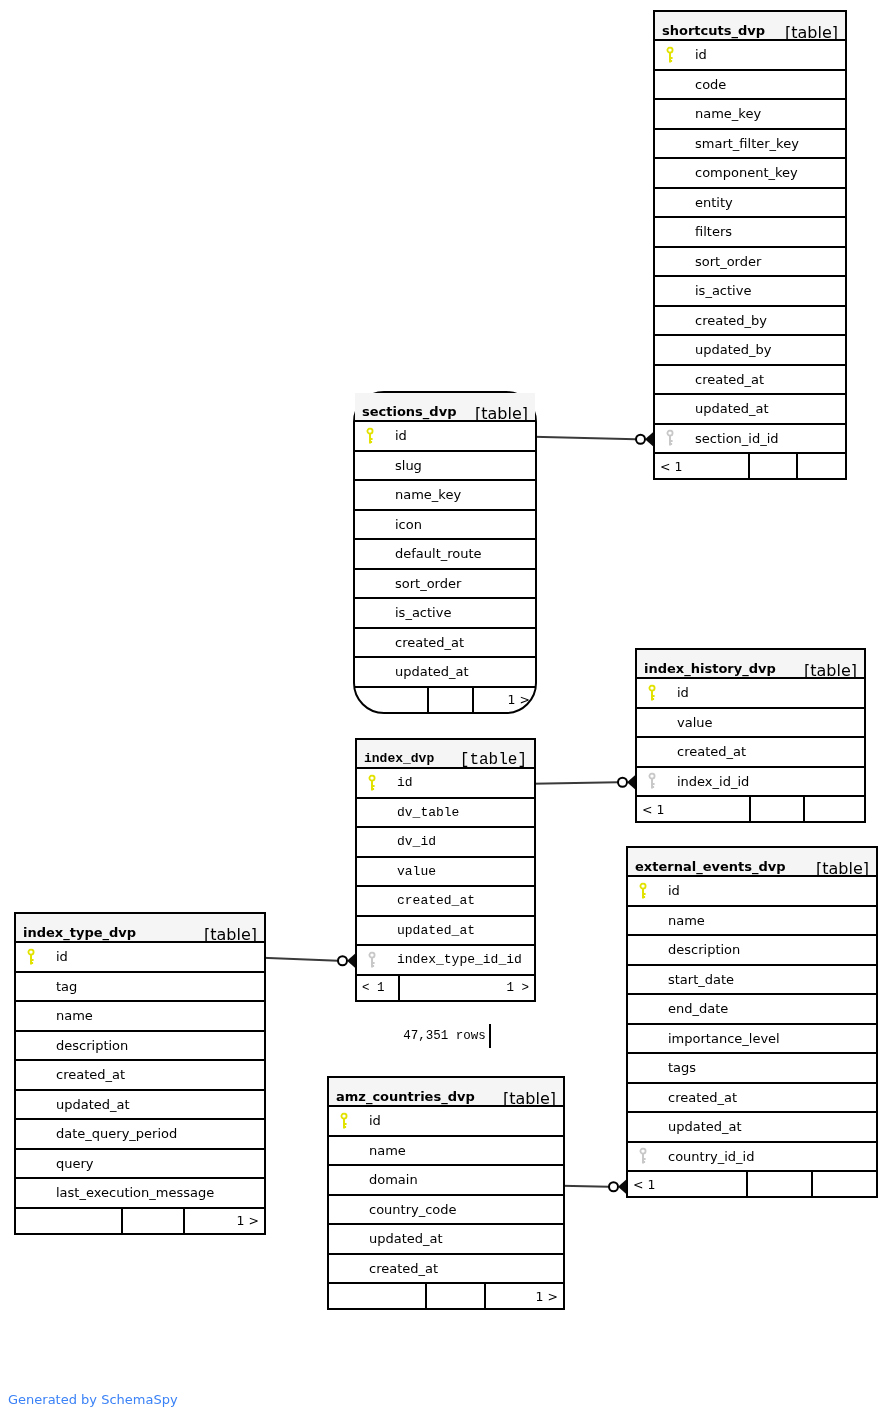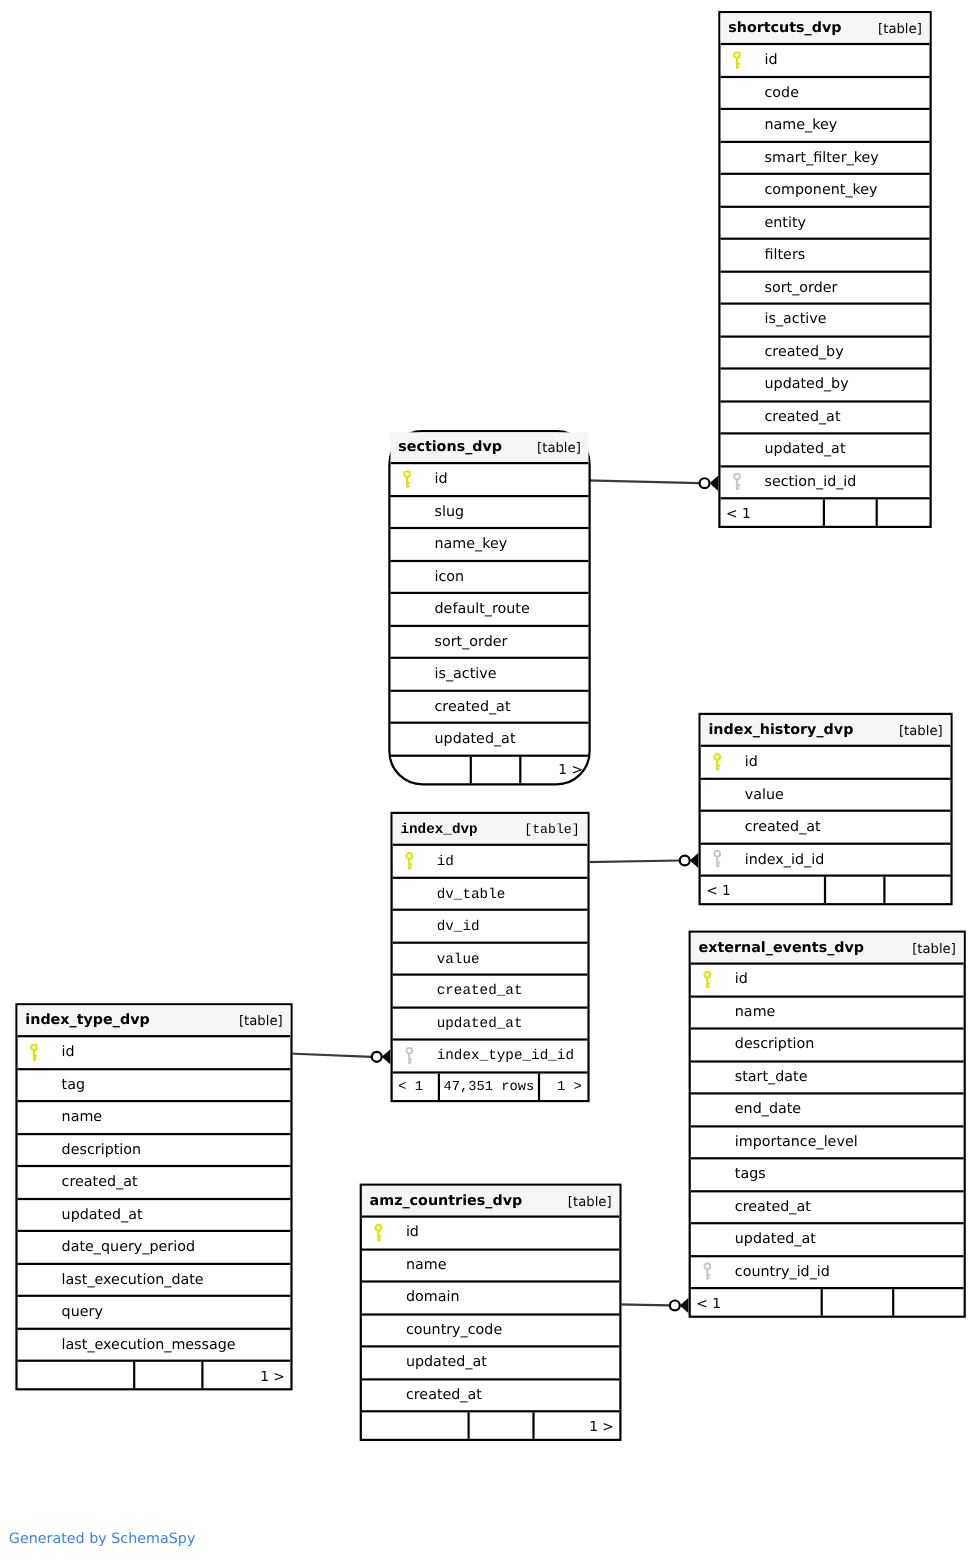--- a/index.html
+++ b/index.html
@@ -3,23 +3,23 @@
 <meta charset="utf-8">
 <style>
   html,body{margin:0;padding:0;background:#ffffff;}
   body{font-family:"DejaVu Sans","Liberation Sans",sans-serif;color:#000;}
   .canvas{position:relative;width:888px;height:1425px;background:#fff;overflow:hidden;}
 
   #rel-svg{position:absolute;left:0;top:0;z-index:1;}
 
   .tbl{position:absolute;background:#fff;border:2px solid #000;z-index:2;}
   .tbl-header{height:29px;box-sizing:border-box;background:#f5f5f5;border-bottom:2px solid #000;
-    display:flex;align-items:center;padding:0 7px;gap:8px;}
+    display:flex;padding:11px 7px;gap:8px;}
   .tbl-title{font-weight:bold;font-size:13px;white-space:nowrap;flex:1;}
-  .tbl-type{font-size:12px;white-space:nowrap;}
+  .tbl-type{font-size:16px;white-space:nowrap;}
   .tbl-row{height:29.5px;box-sizing:border-box;border-bottom:2px solid #000;position:relative;
     display:flex;align-items:center;padding-left:40px;font-size:13px;white-space:nowrap;}
   .key-icon{position:absolute;left:10px;top:50%;transform:translateY(-50%);width:10px;height:17px;
     display:flex;align-items:center;}
   .tbl-footer{height:24px;box-sizing:border-box;display:flex;}
   .ft-cell{box-sizing:border-box;height:100%;display:flex;align-items:center;font-size:12.5px;
     padding:0 5px;border-right:2px solid #000;overflow:hidden;white-space:nowrap;}
   .ft-cell:last-child{border-right:none;}
   .ft-cell:nth-child(1){justify-content:flex-start;}
   .ft-cell:nth-child(2){justify-content:center;}
@@ -38,21 +38,21 @@
   #tbl-shortcuts_dvp .ft-cell:nth-child(1){width:50%;}
   #tbl-shortcuts_dvp .ft-cell:nth-child(2){width:25%;}
   #tbl-shortcuts_dvp .ft-cell:nth-child(3){width:25%;}
   #tbl-sections_dvp .ft-cell:nth-child(1){width:41%;}
   #tbl-sections_dvp .ft-cell:nth-child(2){width:25%;}
   #tbl-sections_dvp .ft-cell:nth-child(3){width:34%;}
   #tbl-index_history_dvp .ft-cell:nth-child(1){width:50%;}
   #tbl-index_history_dvp .ft-cell:nth-child(2){width:24%;}
   #tbl-index_history_dvp .ft-cell:nth-child(3){width:26%;}
   #tbl-index_dvp .ft-cell:nth-child(1){width:24.5%;}
-  #tbl-index_dvp .ft-cell:nth-child(2){width:51%;}
+  #tbl-index_dvp .ft-cell:nth-child(2){width:51%;margin-top:48px;}
   #tbl-index_dvp .ft-cell:nth-child(3){width:24.5%;}
   #tbl-external_events_dvp .ft-cell:nth-child(1){width:48.5%;}
   #tbl-external_events_dvp .ft-cell:nth-child(2){width:26%;}
   #tbl-external_events_dvp .ft-cell:nth-child(3){width:25.5%;}
   #tbl-index_type_dvp .ft-cell:nth-child(1){width:43%;}
   #tbl-index_type_dvp .ft-cell:nth-child(2){width:25%;}
   #tbl-index_type_dvp .ft-cell:nth-child(3){width:32%;}
   #tbl-amz_countries_dvp .ft-cell:nth-child(1){width:42%;}
   #tbl-amz_countries_dvp .ft-cell:nth-child(2){width:25%;}
   #tbl-amz_countries_dvp .ft-cell:nth-child(3){width:33%;}
@@ -353,23 +353,20 @@
         <div class="tbl-row">
           <span>created_at</span>
         </div>
         <div class="tbl-row">
           <span>updated_at</span>
         </div>
         <div class="tbl-row">
           <span>date_query_period</span>
         </div>
         <div class="tbl-row">
-          <span>last_execution_date</span>
-        </div>
-        <div class="tbl-row">
           <span>query</span>
         </div>
         <div class="tbl-row">
           <span>last_execution_message</span>
         </div>
         <div class="tbl-footer">
           <span class="ft-cell"></span>
           <span class="ft-cell"></span>
           <span class="ft-cell">1 &gt;</span>
         </div>

